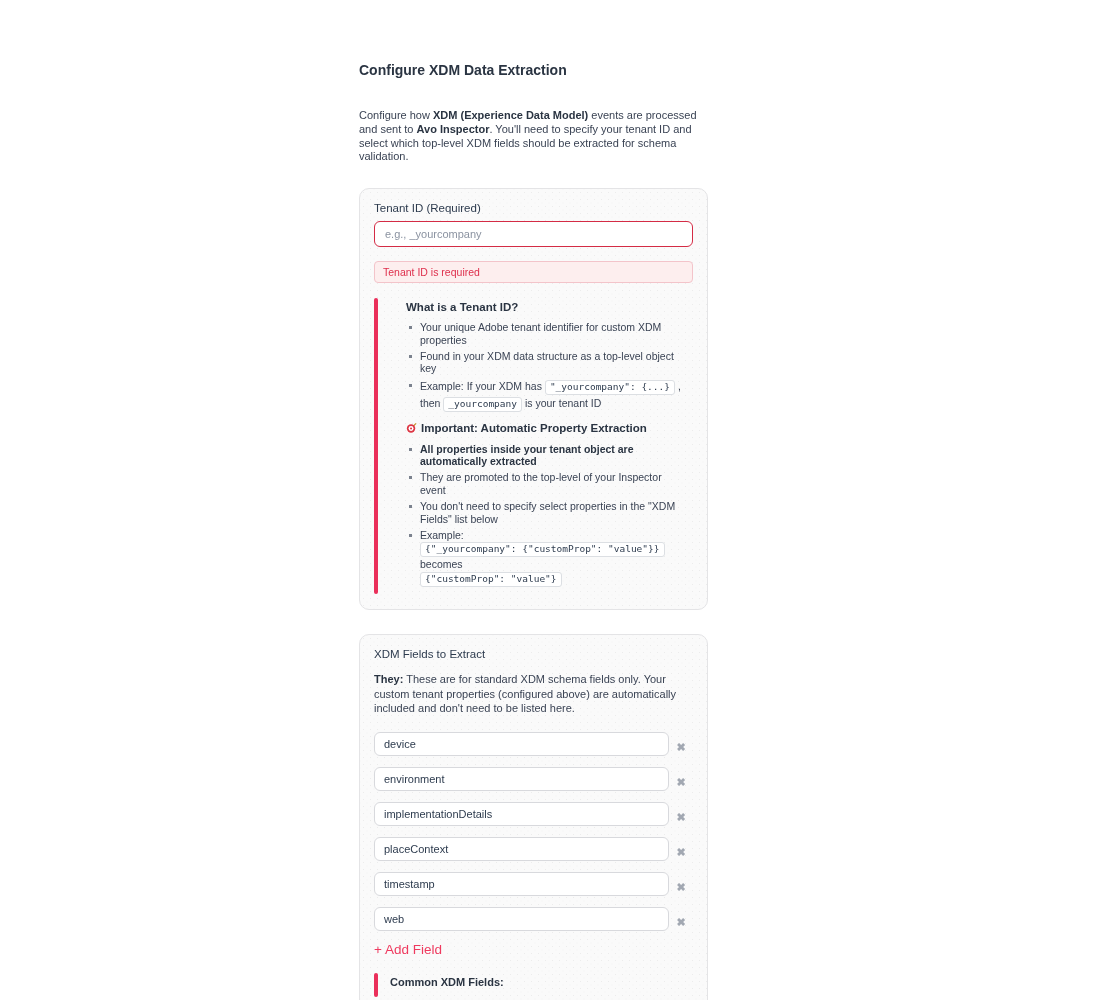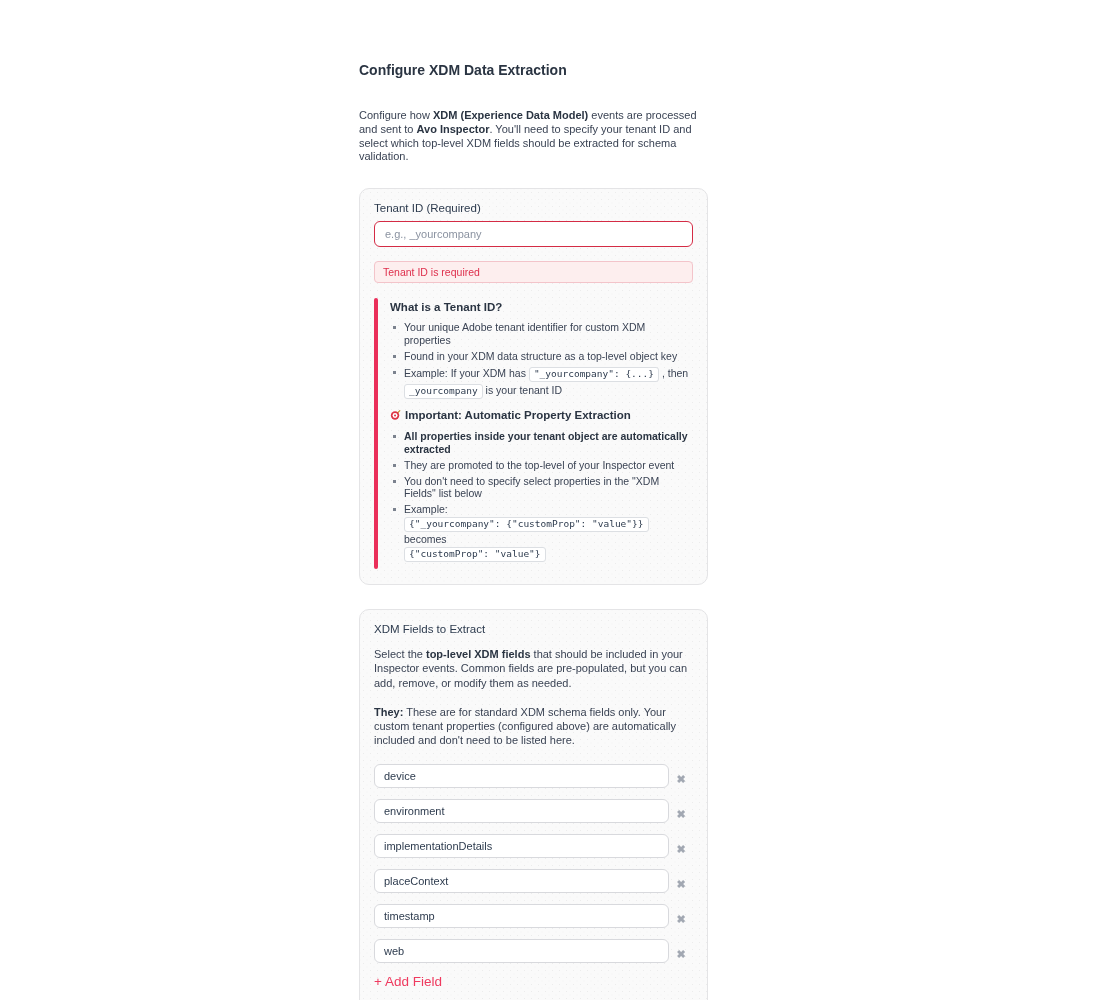--- a/index.html
+++ b/index.html
@@ -47,21 +47,21 @@
   .error-box {
     background: #fdeeee;
     border: 1px solid #f3c4ca;
     border-radius: 4px;
     color: #de2f4c;
     font-size: 10.5px;
     padding: 4px 8px;
     margin-bottom: 15px;
   }
 
-  .info-box { position: relative; padding: 3px 4px 3px 16px; }
+  .info-box { position: relative; padding: 3px 4px 3px 32px; }
   .info-box::before {
     content: "";
     position: absolute;
     left: 0; top: 0; bottom: 0;
     width: 4px;
     border-radius: 3px;
     background: #ea2f5a;
   }
   .info-heading { font-size: 11.5px; font-weight: bold; color: #2a3442; margin-bottom: 8px; }
   .info-heading .hd-icon { display: inline-block; vertical-align: -1px; margin-right: 4px; }
@@ -181,21 +181,20 @@
         <li>They are promoted to the top-level of your Inspector event</li>
         <li>You don't need to specify select properties in the "XDM Fields" list below</li>
         <li><span>Example: </span><span class="code-chip">{"_yourcompany": {"customProp": "value"}}</span><span> becomes</span><br><span class="code-chip">{"customProp": "value"}</span></li>
       </ul>
     </div>
   </div>
 
   <div class="card">
     <div class="field-label" style="margin-bottom:12px;">XDM Fields to Extract</div>
 
-    <p class="fields-desc"><span>Select the </span><b>top-level XDM fields</b><span> that should be included in your Inspector events. Common fields are pre-populated, but you can add, remove, or modify them as needed.</span></p>
 
     <p class="fields-desc" style="margin-bottom:17px;"><b>They:</b><span> These are for standard XDM schema fields only. Your custom tenant properties (configured above) are automatically included and don't need to be listed here.</span></p>
 
     <div class="field-row">
       <input type="text" value="device" style="">
       <button class="remove-btn"><span>✖</span></button>
     </div>
     <div class="field-row">
       <input type="text" value="environment" style="">
       <button class="remove-btn"><span>✖</span></button>

